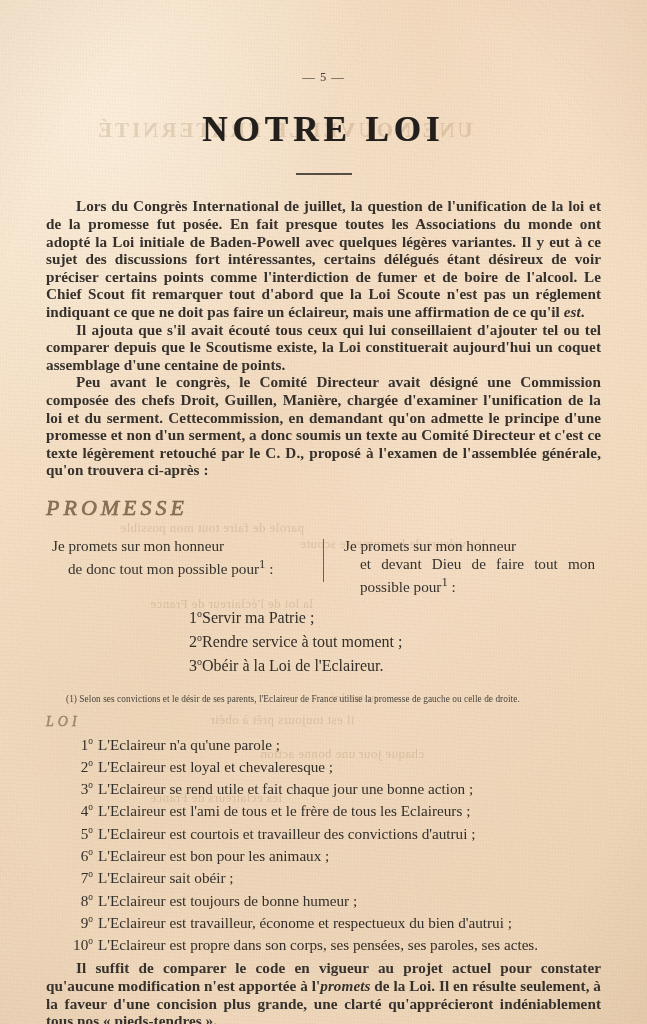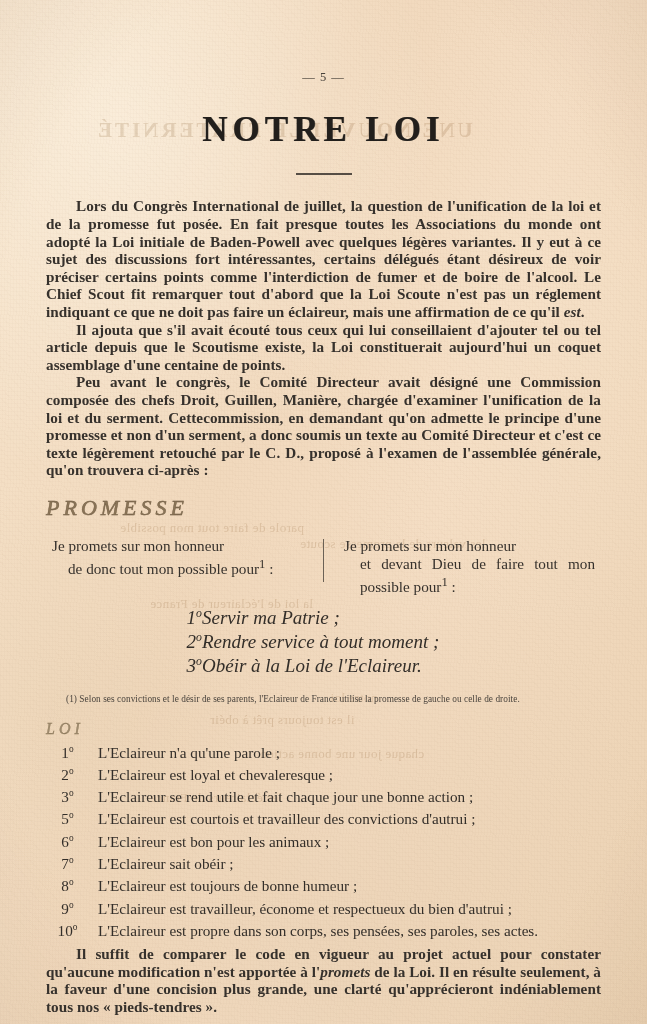--- a/index.html
+++ b/index.html
@@ -126,23 +126,23 @@
     letter-spacing: 4px;
   }
   .hdr-promesse {
     margin-top: 16px;
     font-size: 22px;
     color: #8a7457;
     -webkit-text-stroke: 0.4px #6f5c44;
     text-shadow: 0 0 1px rgba(140,118,88,.5);
   }
   .hdr-loi {
-    margin-top: 14px;
+    margin-top: 8px;
     margin-bottom: 2px;
-    font-size: 16px;
+    font-size: 14px;
     color: #a08d70;
     -webkit-text-stroke: 0.35px #8b7759;
   }
 
   .promise-cols {
     display: flex;
     margin-top: 16px;
     font-size: 15.2px;
     line-height: 18px;
     color: #36312c;
@@ -171,25 +171,24 @@
     max-height: 48px;
   }
 
   ol.promise-list, ol.law-list {
     list-style: none;
     margin: 0;
     padding: 0;
   }
   ol.promise-list { margin-top: 8px; }
   ol.promise-list li {
-    font-size: 19px;
+    font-size: 16px;
     line-height: 19.5px;
     color: #332e29;
     padding-left: 160px;
-    font-style: italic;
   }
   ol.promise-list li .num {
     display: inline-block;
     width: 30px;
     margin-left: -34px;
     text-align: right;
   }
   ol.promise-list li .num sup,
   ol.law-list li .num sup {
     font-size: .62em;
@@ -211,21 +210,21 @@
     font-size: 15.2px;
     line-height: 19.2px;
     color: #332e29;
     padding-left: 50px;
     text-indent: -27px;
     text-align: left;
   }
   ol.law-list li .num {
     display: inline-block;
     width: 24px;
-    text-align: center;
+    text-align: right;
     margin-right: 5px;
   }
   ol.law-list li.wrap { text-align: justify; }
 
   p.closing { margin-top: 5px; }
 
   i.em { font-style: italic; }
 </style>
 </head>
 <body>
@@ -243,21 +242,21 @@
 
   <div class="content">
 
     <div class="folio">— 5 —</div>
 
     <h1 class="title">NOTRE LOI</h1>
     <div class="title-rule"></div>
 
     <p class="body first"><span>Lors du Congrès International de juillet, la question de l'unification de la loi et de la promesse fut posée. En fait presque toutes les Associations du monde ont adopté la Loi initiale de Baden-Powell avec quelques légères variantes. Il y eut à ce sujet des discussions fort intéressantes, certains délégués étant désireux de voir préciser certains points comme l'interdiction de fumer et de boire de l'alcool. Le Chief Scout fit remarquer tout d'abord que la Loi Scoute n'est pas un réglement indiquant ce que ne doit pas faire un éclaireur, mais une affirmation de ce qu'il </span><i class="em">est</i><span>.</span></p>
 
-    <p class="body">Il ajouta que s'il avait écouté tous ceux qui lui conseillaient d'ajouter tel ou tel article depuis que le Scoutisme existe, la Loi constituerait aujourd'hui un coquet assemblage d'une centaine de points.</p>
+    <p class="body">Il ajouta que s'il avait écouté tous ceux qui lui conseillaient d'ajouter tel ou tel comparer depuis que le Scoutisme existe, la Loi constituerait aujourd'hui un coquet assemblage d'une centaine de points.</p>
 
     <p class="body">Peu avant le congrès, le Comité Directeur avait désigné une Commission composée des chefs Droit, Guillen, Manière, chargée d'examiner l'unification de la loi et du serment. Cettecommission, en demandant qu'on admette le principe d'une promesse et non d'un serment, a donc soumis un texte au Comité Directeur et c'est ce texte légèrement retouché par le C. D., proposé à l'examen de l'assemblée générale, qu'on trouvera ci-après :</p>
 
     <div class="hdr-promesse">PROMESSE</div>
 
     <div class="promise-cols">
       <div class="promise-col left">
         <p>
           <span class="lead">Je promets sur mon honneur</span><span>de donc tout mon possible</span>
           <span>pour</span><sup>1</sup><span> :</span>
@@ -281,20 +280,21 @@
     </ol>
 
     <div class="footnote"><span>(1)</span><span> Selon ses convictions et le désir de ses parents, l'Eclaireur de France utilise la promesse de gauche ou celle de droite.</span></div>
 
     <div class="hdr-loi">LOI</div>
 
     <ol class="law-list">
       <li><span class="num"><span>1</span><sup>o</sup></span><span>L'Eclaireur n'a qu'une parole ;</span></li>
       <li><span class="num"><span>2</span><sup>o</sup></span><span>L'Eclaireur est loyal et chevaleresque ;</span></li>
       <li><span class="num"><span>3</span><sup>o</sup></span><span>L'Eclaireur se rend utile et fait chaque jour une bonne action ;</span></li>
+      <li><span class="num"><span>4</span><sup>o</sup></span><span>L'Eclaireur est l'ami de tous et le frère de tous les Eclaireurs ;</span></li>
       <li><span class="num"><span>5</span><sup>o</sup></span><span>L'Eclaireur est courtois et travailleur des convictions d'autrui ;</span></li>
       <li><span class="num"><span>6</span><sup>o</sup></span><span>L'Eclaireur est bon pour les animaux ;</span></li>
       <li><span class="num"><span>7</span><sup>o</sup></span><span>L'Eclaireur sait obéir ;</span></li>
       <li><span class="num"><span>8</span><sup>o</sup></span><span>L'Eclaireur est toujours de bonne humeur ;</span></li>
       <li class="wrap"><span class="num"><span>9</span><sup>o</sup></span><span>L'Eclaireur est travailleur, économe et respectueux du bien d'autrui ;</span></li>
       <li class="wrap"><span class="num"><span>10</span><sup>o</sup></span><span>L'Eclaireur est propre dans son corps, ses pensées, ses paroles, ses actes.</span></li>
     </ol>
 
     <p class="body closing"><span>Il suffit de comparer le code en vigueur au projet actuel pour constater qu'aucune modification n'est apportée à l'</span><i class="em">promets</i><span> de la Loi. Il en résulte seulement, à la faveur d'une concision plus grande, une clarté qu'apprécieront indéniablement tous nos « pieds-tendres ».</span></p>
 

